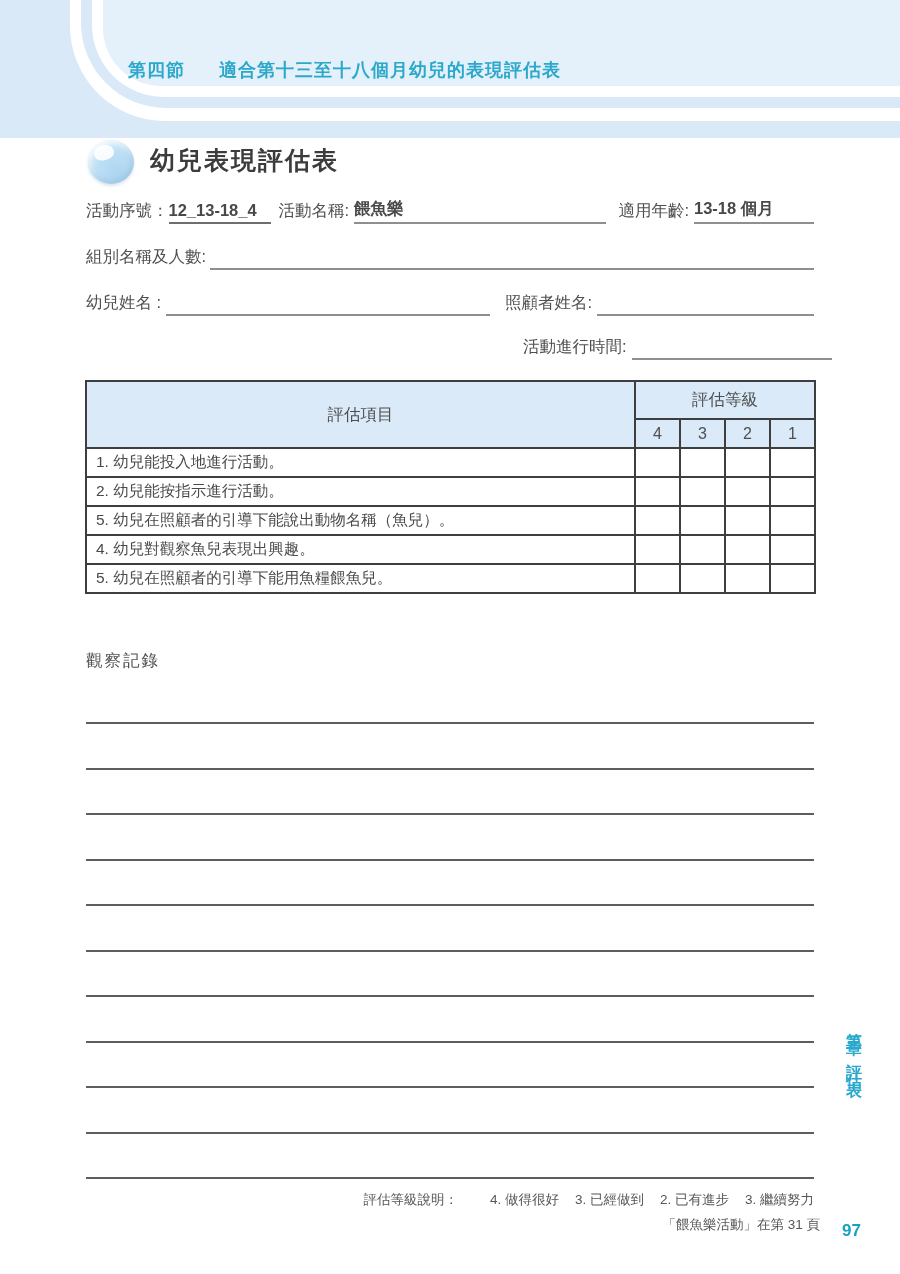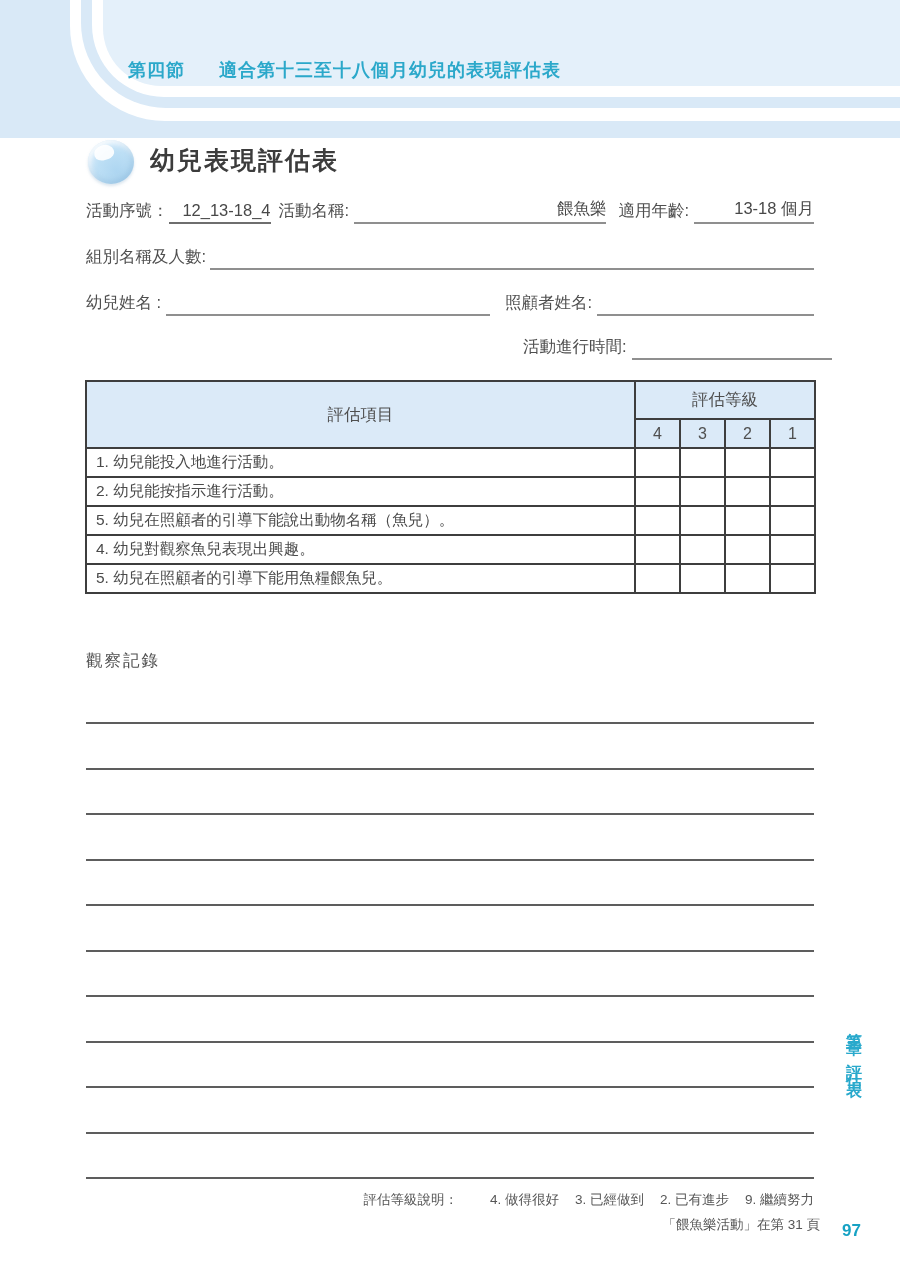--- a/index.html
+++ b/index.html
@@ -24,22 +24,22 @@
             box-shadow: inset -2px -3px 6px rgba(120,170,210,.45), inset 2px 3px 5px rgba(255,255,255,.95), 0 2px 3px rgba(150,180,205,.35); }
   .bubble::after { content:""; position:absolute; left:6px; top:5px; width:20px; height:15px;
             background:rgba(255,255,255,.9); border-radius:55% 60% 45% 50%; transform:rotate(-18deg); }
   .page-title { position:absolute; left:150px; top:144px; margin:0; font-size:25px; font-weight:600;
             color:#3c3c3c; letter-spacing:2px; }
 
   
   .frow { position:absolute; display:flex; align-items:flex-end; height:24px;
           font-size:16.5px; color:#4f4f4f; }
   .lbl  { white-space:nowrap; padding-bottom:2px; }
-  .uline { border-bottom:2px solid #8f8f8f; height:24px; display:flex; justify-content:flex-end;
-           align-items:flex-end; box-sizing:border-box; }
+  .uline { border-bottom:2px solid #8f8f8f; height:24px; display:flex; justify-content:flex-start;
+           align-items:flex-end; box-sizing:border-box;font-weight:bold; }
   .uline .val { padding-bottom:2px; color:#484848; white-space:nowrap; }
   .dark { border-bottom-color:#6e6e6e; }
 
   
   table.assess { position:absolute; left:85px; top:380px; border-collapse:collapse; table-layout:fixed; }
   table.assess th, table.assess td { border:2px solid #3e3e3e; box-sizing:border-box; }
   th.th-item  { width:549px; background:#dbeaf8; font-size:16.5px; font-weight:normal; color:#4f4f4f; text-align:center; }
   th.th-grade { background:#dbeaf8; font-size:16.5px; font-weight:normal; color:#4f4f4f; height:38px; text-align:center; }
   th.th-num   { width:45px; background:#dbeaf8; font-size:16px; font-weight:normal; color:#4f4f4f; height:29px; text-align:center; }
   td.item { height:29px; font-size:15.5px; color:#4a4a4a; padding:0 6px 0 9px; text-align:left; background:#fff; }
@@ -184,18 +184,18 @@
   <div class="side-tab">
     <span class="chapter">第三章</span>
     <span class="section">評估表</span>
   </div>
 
   <div class="legend">
     <span class="legend-label">評估等級說明：</span>
     <span>4. 做得很好</span>
     <span>3. 已經做到</span>
     <span>2. 已有進步</span>
-    <span>9. 繼續努力</span>
+    <span>3. 繼續努力</span>
   </div>
   <div class="reference">「餵魚樂活動」在第 31 頁</div>
   <div class="pagenum">97</div>
 
 </div>
 
 </body></html>

